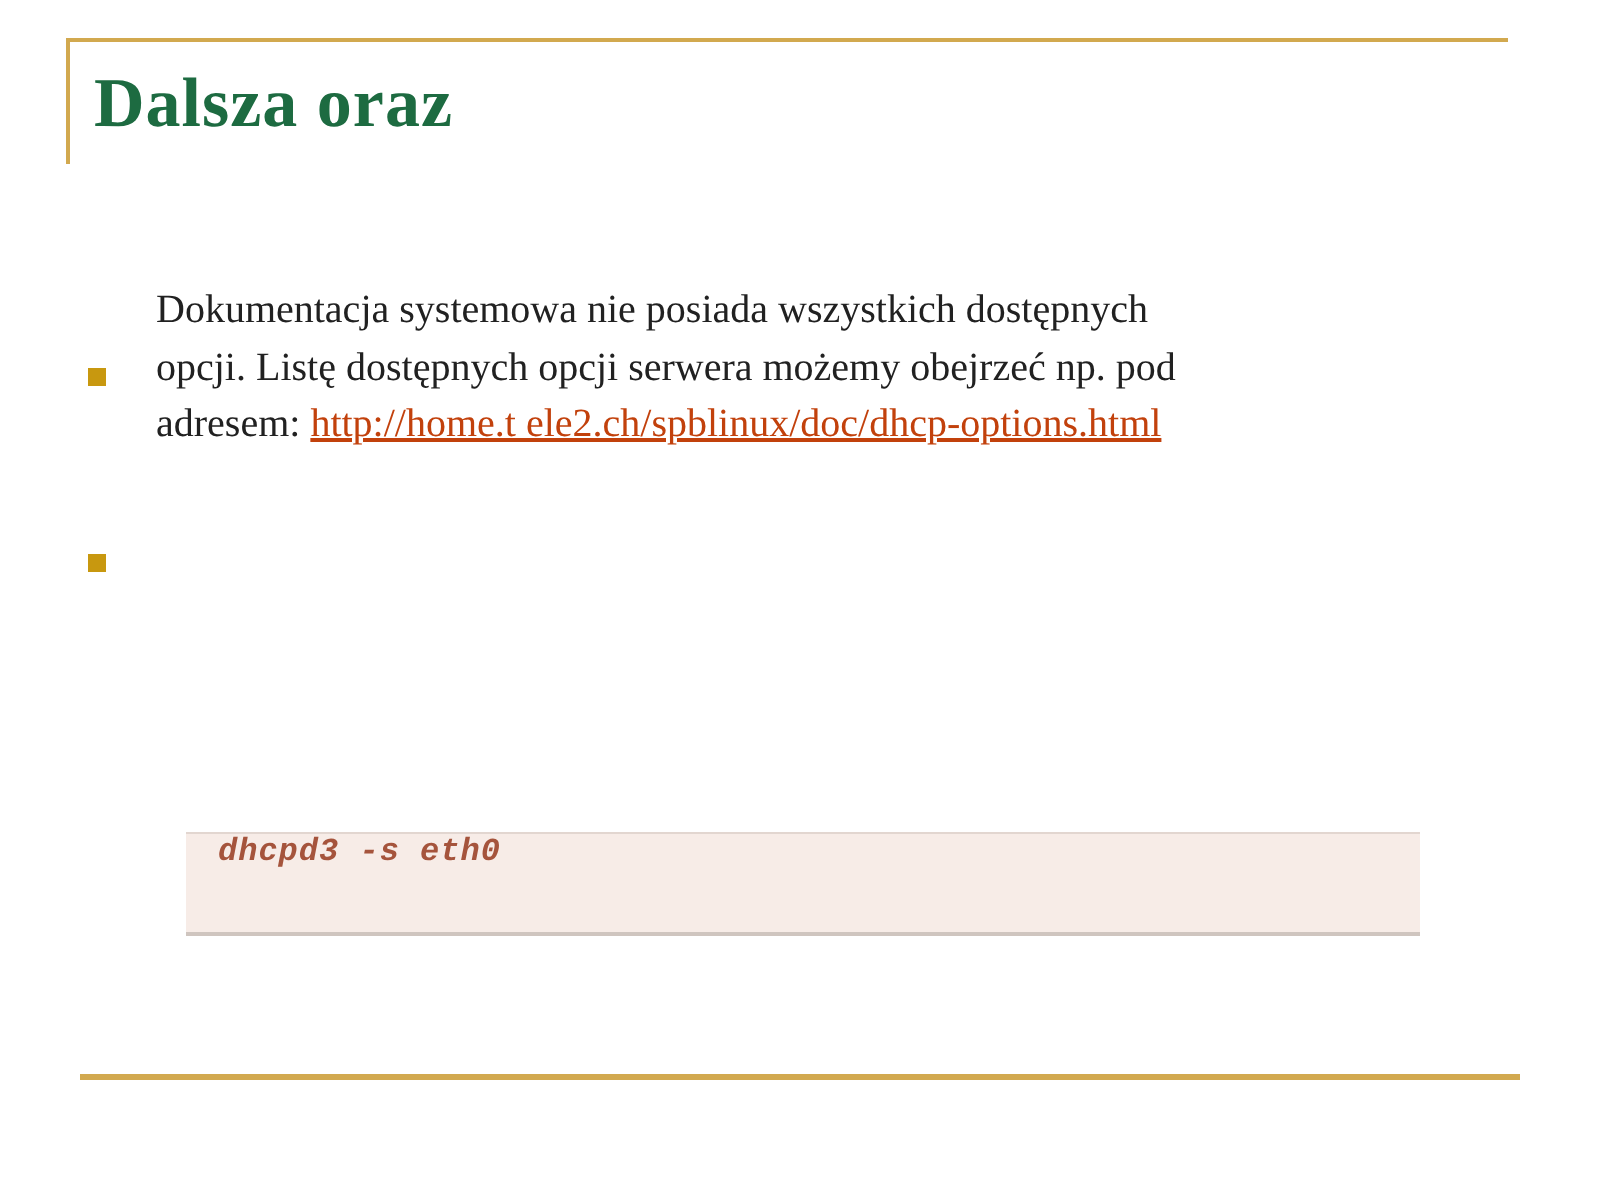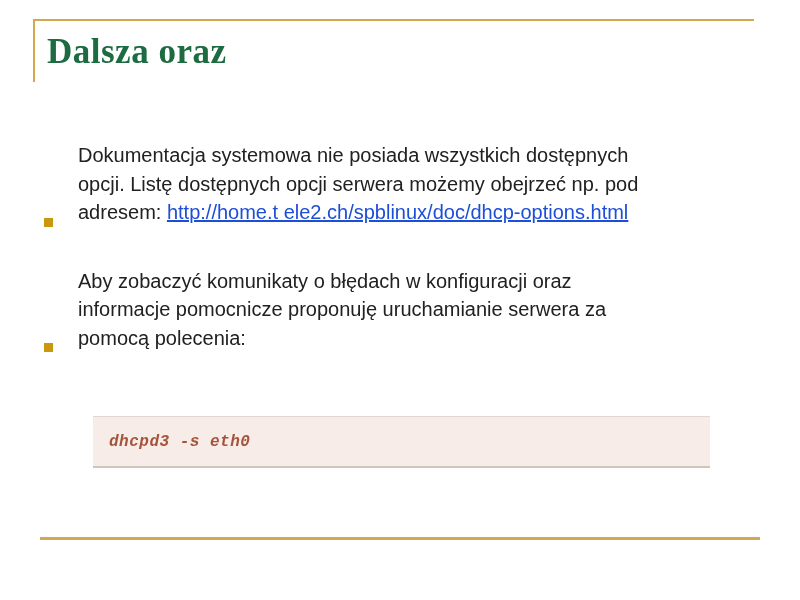--- a/index.html
+++ b/index.html
@@ -42,53 +42,53 @@
     letter-spacing: 0.5px;
   }
   
   .content {
     position: absolute;
     left: 44px; top: 141px;
     width: 712px;
   }
   .bullet-item {
     display: flex;
-    align-items: flex-end;
+    align-items: center;
+    font-family: Liberation Serif, serif;
   }
   .bullet-item.first { margin-bottom: 40px; }
   .bullet-marker {
     flex: 0 0 auto;
     width: 9px; height: 9px;
     margin-top: 10px;
     background: #c8980f;
   }
   .bullet-body {
     margin-left: 25px;
     font-size: 20px;
     line-height: 28.5px;
     color: #212121;
   }
   .bullet-text { white-space: pre-line; }
   .bullet-link {
     display: inline-block;
-    color: #1d4ed8;
+    color: #c2410c;
     text-decoration: underline;
     cursor: pointer;
   }
   
   .code-box {
     position: absolute;
     left: 93px; top: 416px;
     width: 617px; height: 52px;
     box-sizing: border-box;
     background: #f7ece7;
     border-top: 1px solid #e2d6d0;
     border-bottom: 2px solid #cfc5bf;
     display: flex;
-    align-items: center;
   }
   .code-text {
     padding-left: 16px;
     font-family: "Liberation Mono", monospace;
     font-style: italic;
     font-weight: bold;
     font-size: 16px;
     color: #a5543c;
     letter-spacing: 0.5px;
   }
@@ -110,25 +110,20 @@
       <div class="bullet-body">
         <span class="bullet-text">Dokumentacja systemowa nie posiada wszystkich dostępnych
 opcji. Listę dostępnych opcji serwera możemy obejrzeć np. pod
 adresem:</span>
         <span class="bullet-link">http://home.t ele2.ch/spblinux/doc/dhcp-options.html</span>
       </div>
     </div>
 
     <div class="bullet-item">
       <span class="bullet-marker"></span>
-      <div class="bullet-body">
-        <span class="bullet-text">Aby zobaczyć komunikaty o błędach w konfiguracji oraz
-informacje pomocnicze proponuję uruchamianie serwera za
-pomocą polecenia:</span>
-      </div>
     </div>
 
   </div>
 
   <div class="code-box">
     <span class="code-text">dhcpd3 -s eth0</span>
   </div>
 
   <div class="bottom-rule"></div>
 

